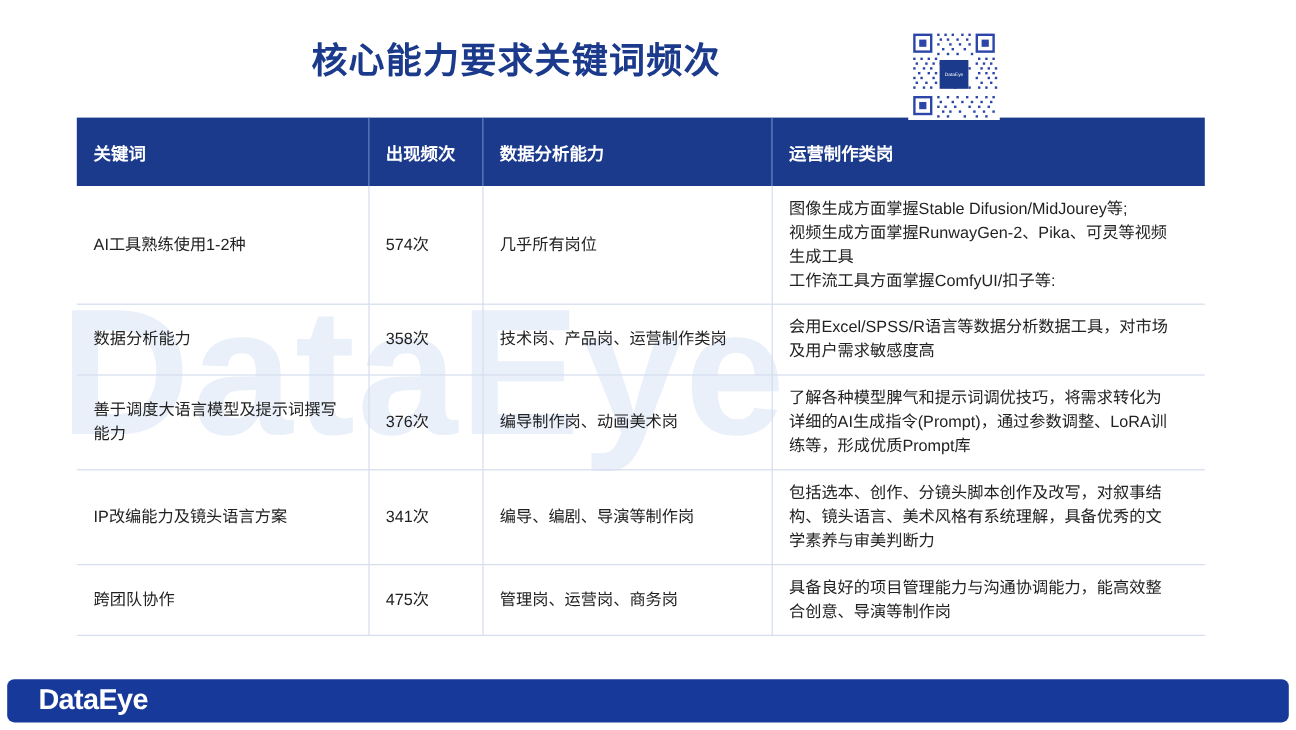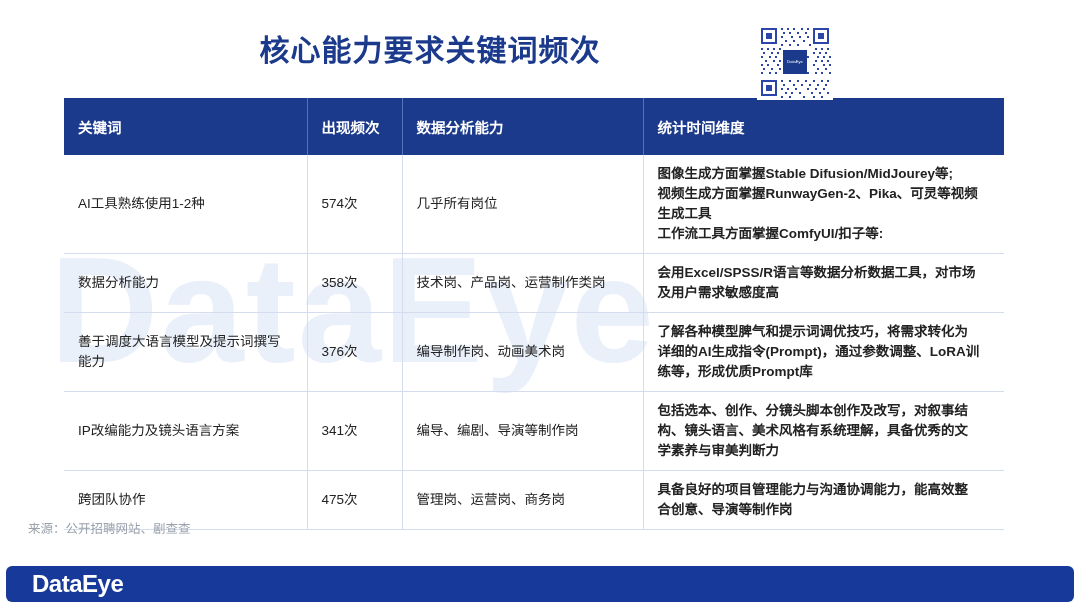--- a/index.html
+++ b/index.html
@@ -130,21 +130,20 @@
     background: transparent;
   }
   table.kw-table tbody td:last-child {
     border-right: none;
   }
   table.kw-table tbody tr:last-child td {
     border-bottom: 1px solid #d4dced;
   }
   table.kw-table tbody td.col-detail {
     line-height: 1.48;
-    font-weight: bold;
   }
   .detail-line {
     display: block;
     white-space: nowrap;
   }
   .col-kw   { width: 243px; }
   .col-freq { width: 95px; }
   .col-type { width: 241px; }
   .col-det  { width: 361px; }
 
@@ -321,21 +320,21 @@
         <col class="col-kw">
           <col class="col-freq">
           <col class="col-type">
           <col class="col-det">
       </colgroup>
       <thead>
         <tr>
           <th>关键词</th>
           <th>出现频次</th>
           <th>数据分析能力</th>
-          <th>统计时间维度</th>
+          <th>运营制作类岗</th>
         </tr>
       </thead>
       <tbody id="table-body">
           <tr>
             <td>AI工具熟练使用1-2种</td>
             <td>574次</td>
             <td>几乎所有岗位</td>
             <td class="col-detail">
               <span class="detail-line">图像生成方面掌握Stable Difusion/MidJourey等;</span>
               <span class="detail-line">视频生成方面掌握RunwayGen-2、Pika、可灵等视频</span>
@@ -379,20 +378,19 @@
             <td class="col-detail">
               <span class="detail-line">具备良好的项目管理能力与沟通协调能力，能高效整</span>
               <span class="detail-line">合创意、导演等制作岗</span>
             </td>
           </tr>
         </tbody>
     </table>
   </div>
 
   <div class="footer-note">
-    <span>来源：公开招聘网站、剧查查</span>
   </div>
 
   <div class="logo-bar">
     <div class="logo-text">DataEye</div>
   </div>
 
 </div>
 
 </body></html>

